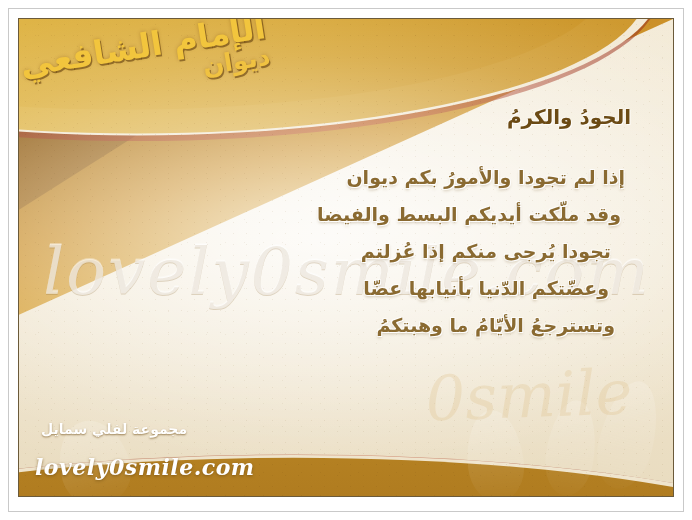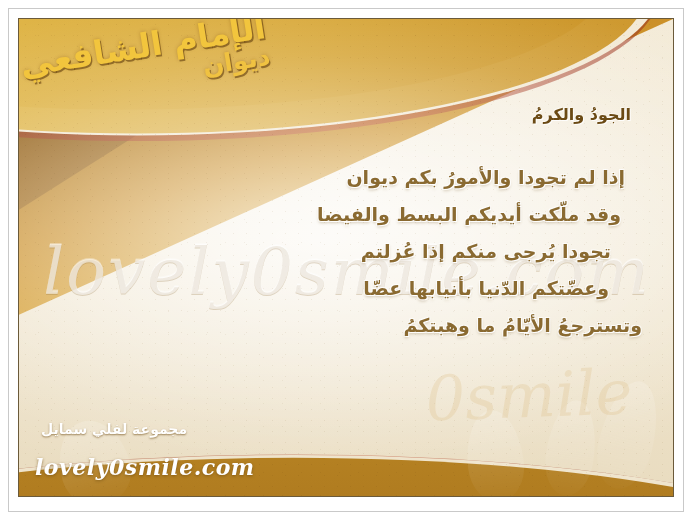--- a/index.html
+++ b/index.html
@@ -126,41 +126,41 @@
     font-style:italic;font-size:62px;
     color:rgba(214,176,104,.20);
     white-space:nowrap;transform:rotate(-2deg);
   }
 
   
   #content{position:absolute;left:0;top:0;width:100%;height:100%;direction:rtl;}
   #poem-title{
     position:absolute;right:42px;top:86px;
     font-family:"DejaVu Sans","Liberation Sans",sans-serif;
-    font-size:16px;font-weight:700;color:#6b4a14;direction:rtl;
+    font-size:20px;font-weight:700;color:#6b4a14;direction:rtl;
     text-shadow:1px 1px 0 rgba(255,255,255,.85), -1px -1px 0 rgba(255,255,255,.5);
   }
   #poem{position:absolute;right:0;left:0;top:140px;direction:rtl;}
   .verse{
     display:block;direction:rtl;white-space:nowrap;
     font-family:"DejaVu Sans","Liberation Sans",sans-serif;
     font-size:19px;font-weight:700;color:#8a6a31;
     line-height:37px;letter-spacing:0px;
     text-shadow:
        1px 1px 0 rgba(255,255,255,.95),
       -1px -1px 0 rgba(255,255,255,.75),
        1px -1px 0 rgba(255,255,255,.6),
       -1px 1px 0 rgba(255,255,255,.6),
        0 2px 3px rgba(120,90,40,.30);
   }
   .v1{padding-right:48px;}
   .v2{padding-right:52px;}
   .v3{padding-right:62px;}
   .v4{padding-right:64px;}
-  .v5{padding-right:31px;}
+  .v5{padding-right:58px;}
   .v6{padding-right:146px;}
 
   
   #footer{position:absolute;left:16px;bottom:16px;}
   #footer-ar{
     direction:rtl;font-family:"DejaVu Sans","Liberation Sans",sans-serif;
     font-size:14px;font-weight:700;color:#ffffff;
     text-shadow:0 1px 2px rgba(110,75,20,.65);
     text-align:left;margin-bottom:17px;padding-left:6px;
   }

